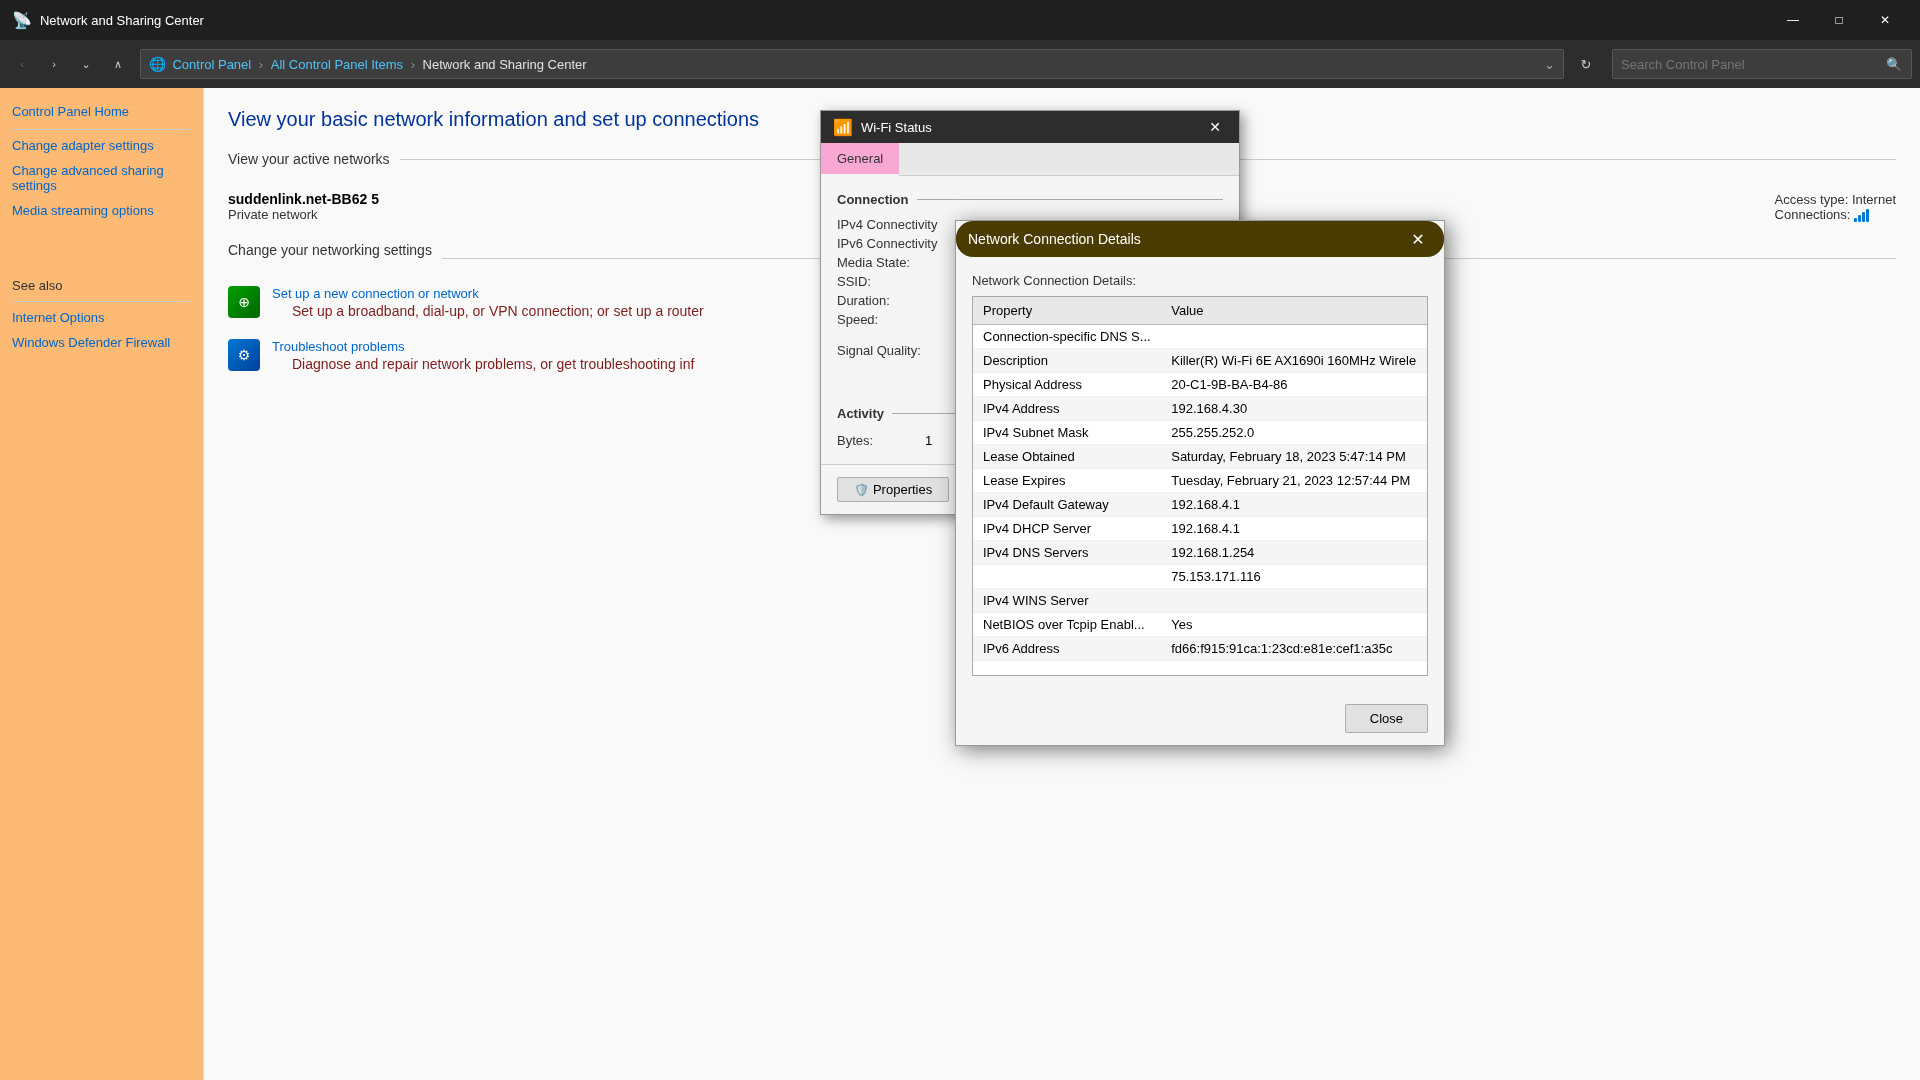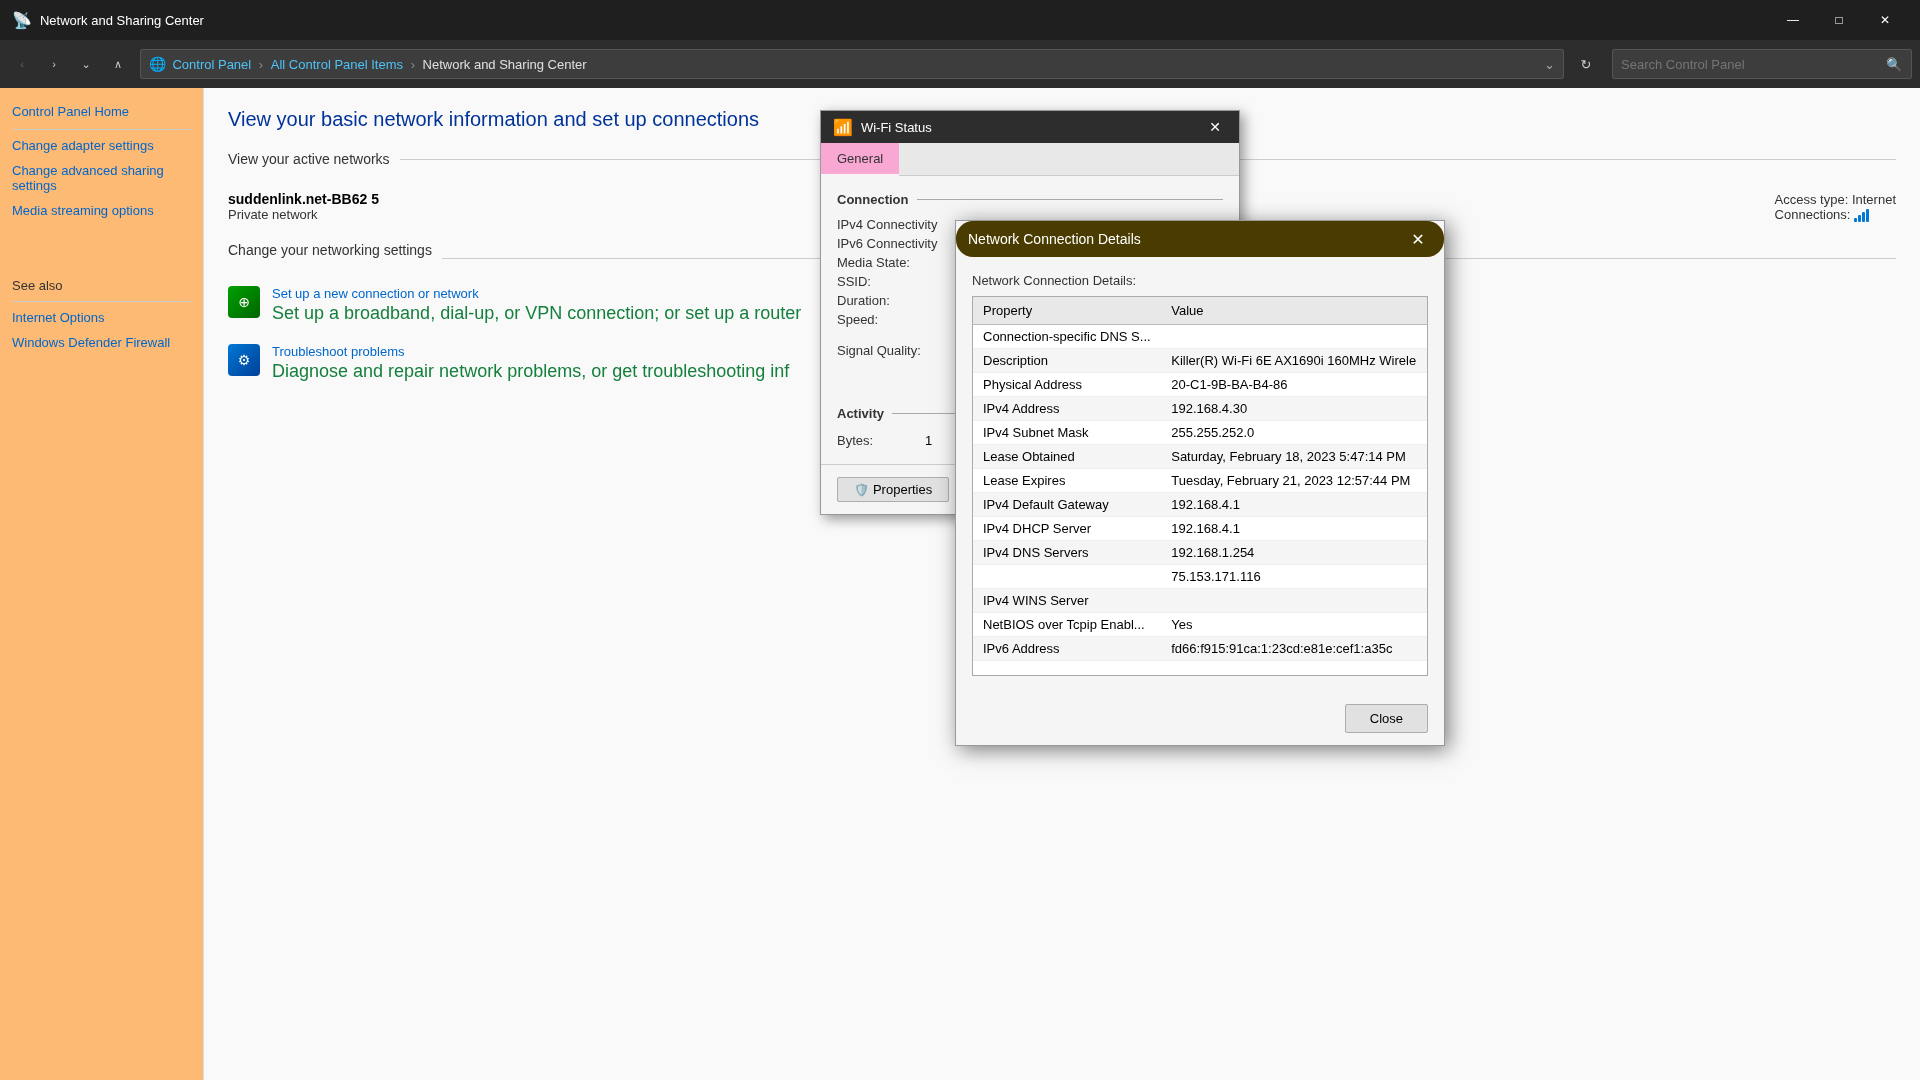--- a/index.html
+++ b/index.html
@@ -214,22 +214,23 @@
     }
     .setting-text { flex: 1; }
     .setting-link {
       color: #0066cc;
       cursor: pointer;
       font-size: 13px;
       display: block;
       margin-bottom: 2px;
     }
     .setting-desc {
-      color: #15803d;
-      font-size: 18px;
+      color: #7f1d1d;
+      font-size: 14px;
+      margin-left: 20px;
     }
 
     
     .wifi-dialog {
       position: absolute;
       top: 110px;
       left: 820px;
       width: 420px;
       background: #f5f5f5;
       border: 1px solid #999;

